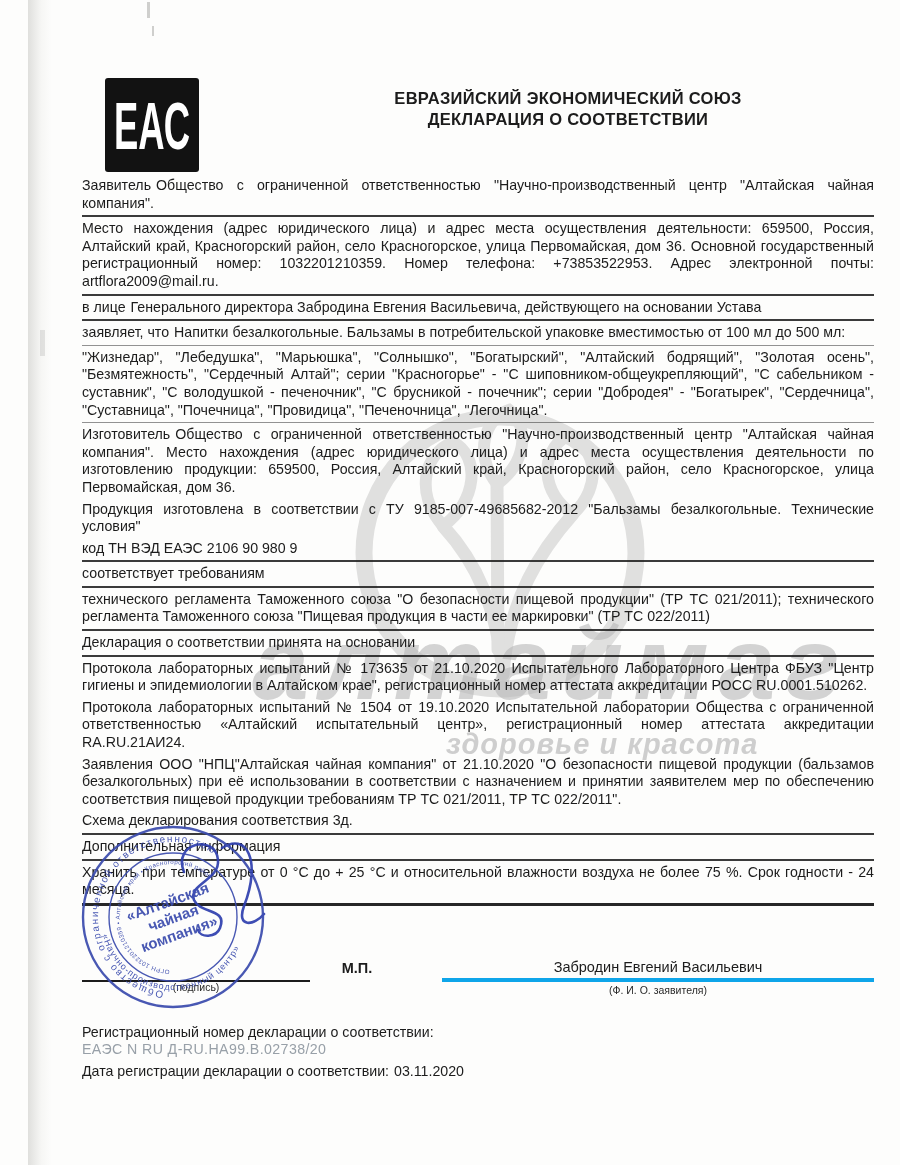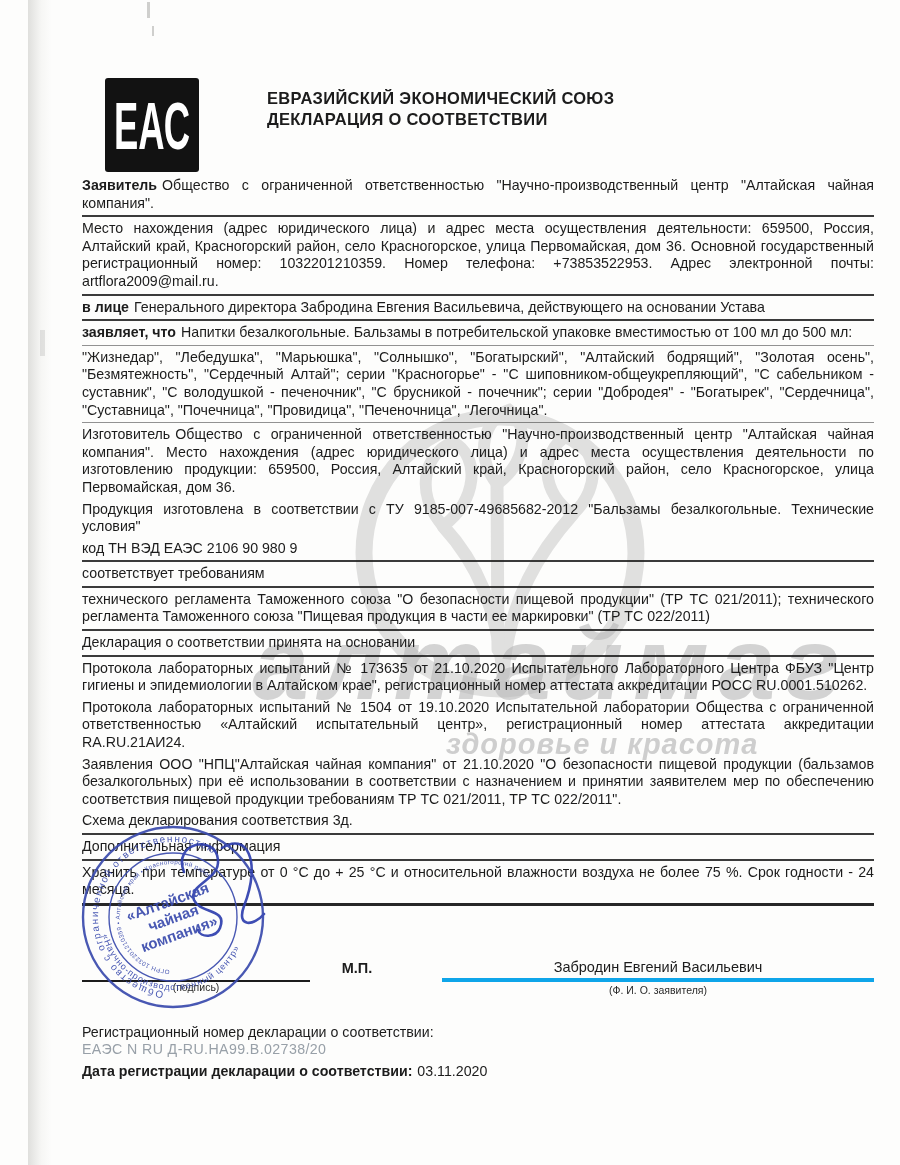--- a/index.html
+++ b/index.html
@@ -16,24 +16,24 @@
   
   .wm{position:absolute;z-index:1;pointer-events:none;font-style:italic;}
   .wm-brand{left:252px;top:606px;font-size:102px;font-weight:bold;color:#b6b6b6;
     opacity:.58;letter-spacing:10px;}
   .wm-tagline{left:446px;top:728px;font-size:29px;font-weight:bold;color:#c3c3c3;
     opacity:.8;letter-spacing:1px;}
   
   .content{position:absolute;left:82px;top:0;width:792px;z-index:2;margin-top:32px;}
   .hdr{position:relative;height:143px;}
   .eac{position:absolute;left:23px;top:46px;}
-  .titles{position:absolute;left:185px;right:5px;top:56px;text-align:left;
+  .titles{position:absolute;left:185px;right:5px;top:56px;text-align:center;
     font-weight:bold;font-size:16.5px;line-height:21px;letter-spacing:.3px;}
   p.para{margin:0;padding:2px 0;font-size:14.2px;line-height:17.6px;text-align:justify;}
-  .lbl{font-weight:bold;margin-right:5px;}
+  .lbl{font-weight:normal;margin-right:5px;}
   .rule{height:2px;background:rgba(25,25,25,.85);margin:1px 0;}
   .rule-faint{height:1px;background:rgba(40,40,40,.5);margin:1px 0;}
   .rule-thick{height:3px;background:rgba(15,15,15,.9);margin:2px 0;}
   .nolbl{font-weight:normal;}
   .reg-number{color:#98a0a8;font-weight:normal;letter-spacing:.4px;}
   
   .sigrow{display:flex;align-items:flex-end;margin-top:24px;height:52px;}
   .sig-left{width:228px;border-bottom:2px solid #1c1c1c;position:relative;height:30px;}
   .sig-left .cap{position:absolute;left:0;right:0;top:31px;text-align:center;
     font-size:10.5px;color:#2a2a2a;}

